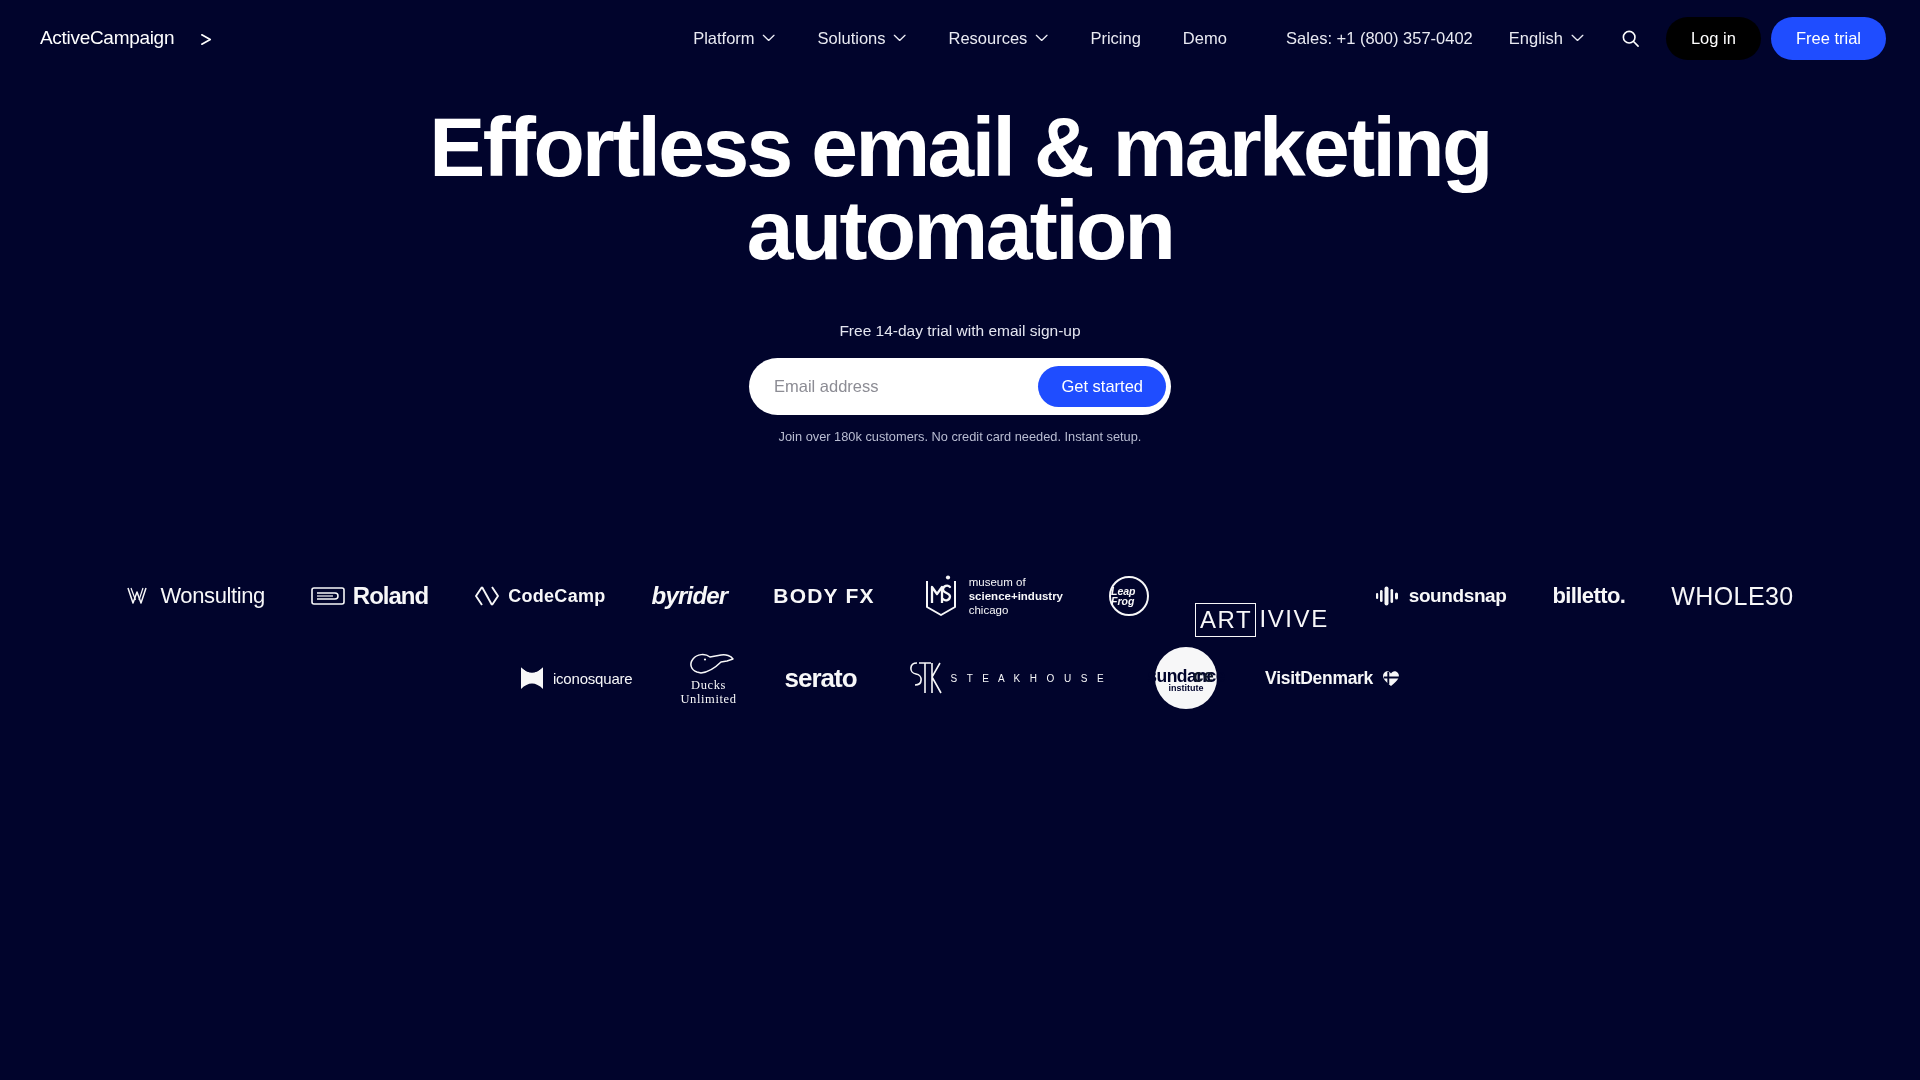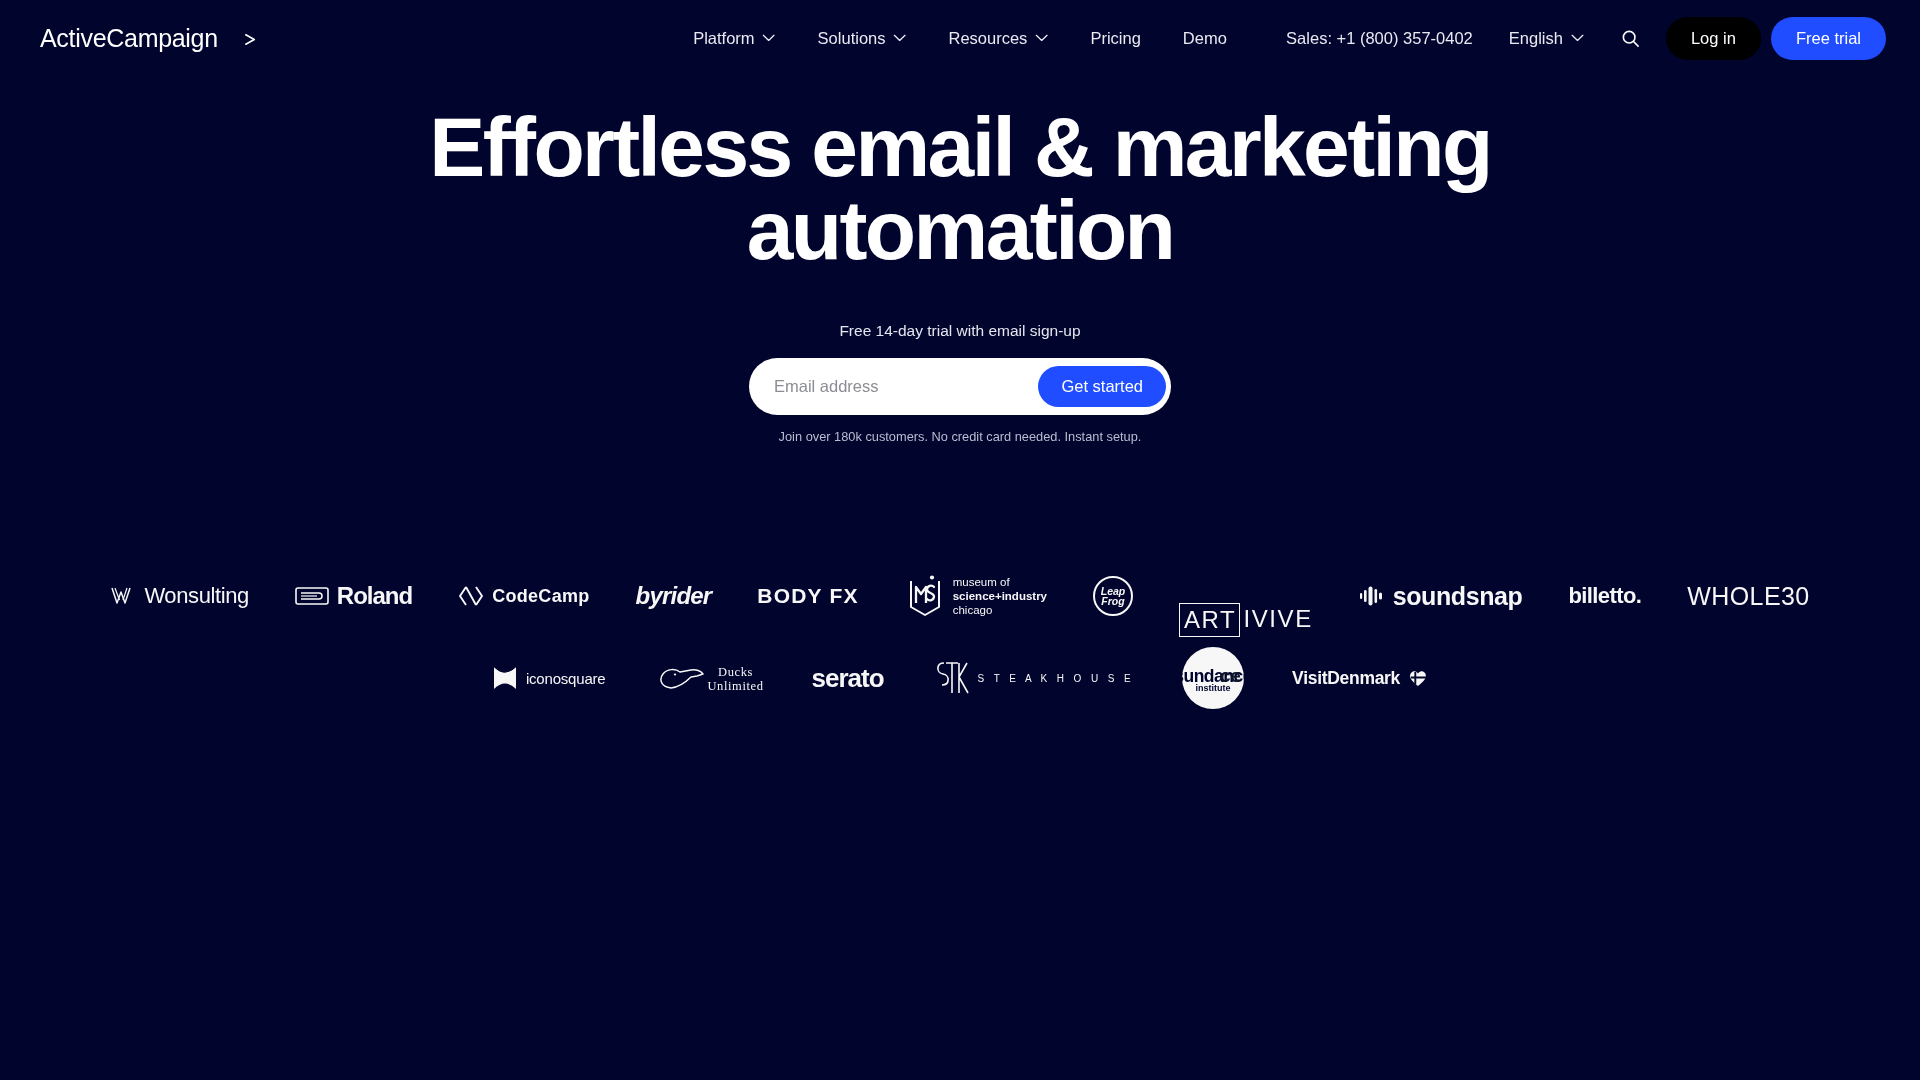--- a/index.html
+++ b/index.html
@@ -14,21 +14,21 @@
 
   
   .nav {
     height:76px;
     display:flex; align-items:center;
     padding:0 34px 0 40px;
     position:relative;
   }
   .logo {
     display:flex; align-items:center; gap:25px;
-    color:#fff; font-size:25px; letter-spacing:-.3px; font-weight:400;
+    color:#fff; font-size:19px; letter-spacing:-.3px; font-weight:400;
     cursor:pointer; white-space:nowrap;
   }
   .logo-chev { width:15px; height:15px; display:block; margin-top:2px; }
 
   .nav-center {
     position:absolute; left:50%; transform:translateX(-50%);
     display:flex; align-items:center; gap:38px;
   }
   .nav-link {
     color:#e9eaf2; font-size:16.5px; font-weight:400;
@@ -135,21 +135,21 @@
   .f-wonsult { font-size:22px; font-weight:400; letter-spacing:-.4px; }
   .f-roland  { font-size:24px; font-weight:700; letter-spacing:-1px; }
   .f-codecamp{ font-size:18px; font-weight:800; letter-spacing:.3px; }
   .f-byrider { font-size:24px; font-weight:800; font-style:italic; letter-spacing:-.8px; }
   .f-bodyfx  { font-size:21px; font-weight:700; letter-spacing:1.2px; }
   .f-msi { font-size:11.5px; line-height:1.24; text-align:left; }
   .f-msi b { font-weight:700; }
   .f-artivive { font-size:24px; letter-spacing:1.6px; display:flex;margin-top:48px; }
   .f-artivive .boxed { border:1.6px solid #fff; padding:2px 3px 2px 4px; }
   .f-artivive .rest { padding:2px 0 2px 3px; }
-  .f-sound { font-size:25px; font-weight:700; letter-spacing:-.4px; }
+  .f-sound { font-size:19px; font-weight:700; letter-spacing:-.4px; }
   .f-billetto { font-size:22px; font-weight:700; letter-spacing:-.6px; }
   .f-whole30 { font-size:25px; font-weight:400; letter-spacing:.4px; }
   .f-icono { font-size:15px; font-weight:400; letter-spacing:-.2px; }
   .f-ducks { font-size:12.5px; line-height:1.15; letter-spacing:.6px;
              font-family:"Liberation Serif", serif; text-align:center; }
   .f-serato { font-size:26px; font-weight:800; letter-spacing:-1px; }
   .f-stk { font-size:10px; letter-spacing:3.4px; font-weight:400; }
   .f-visit { font-size:17.5px; font-weight:700; letter-spacing:-.3px; }
 
   .sundance {
@@ -169,21 +169,21 @@
   }
   .sundance .sd-over {
     position:absolute; left:100%; top:50%;
     transform:translate(-24px,-58%);
     color:#0f172a; font-size:19px; font-weight:700; letter-spacing:-.5px;
     white-space:nowrap; pointer-events:none;
   }
   .leapfrog {
     width:40px; height:40px; border-radius:50%;
     border:2.5px solid #fff; display:flex; flex-direction:column;
-    align-items:center; justify-content:center; flex:none;
+    justify-content:center; flex:none;
     font-size:10.5px; font-weight:700; line-height:1.02; color:#fff;
     font-style:italic;
   }
 </style>
 </head>
 <body>
 
 <div class="nav">
 
   <div class="logo">
@@ -350,21 +350,21 @@
     <div class="brand">
       <svg width="26" height="26" viewBox="0 0 26 26">
         <path d="M2 2 h22 v22 h-22 z M2 2 q11 11 22 0 M2 24 q11 -11 22 0" fill="#fff" stroke="none"></path>
         <path d="M2 2 q11 11 22 0 L24 2 z" fill="#01042c"></path>
         <path d="M2 24 q11 -11 22 0 L24 24 z" fill="#01042c"></path>
       </svg>
       <span class="b-name f-icono">iconosquare</span>
     </div>
 
     <div class="brand">
-      <div style="display:flex;flex-direction:row;align-items:center;">
+      <div style="display:flex;flex-direction:column;align-items:flex-end;">
         <svg width="54" height="26" viewBox="0 0 54 26">
           <path d="M14 22 C8 20 6 14 10 9 C14 4 22 3 27 7 L38 5 C43 4 48 6 50 9 L44 11 L38 12 C34 16 26 22 18 23 Z" fill="none" stroke="#fff" stroke-width="1.5" stroke-linejoin="round"></path>
           <circle cx="22" cy="9.5" r="1.1" fill="#fff"></circle>
         </svg>
         <div class="f-ducks" style="margin-top:2px;">
           <div>Ducks</div>
           <div>Unlimited</div>
         </div>
       </div>
     </div>

